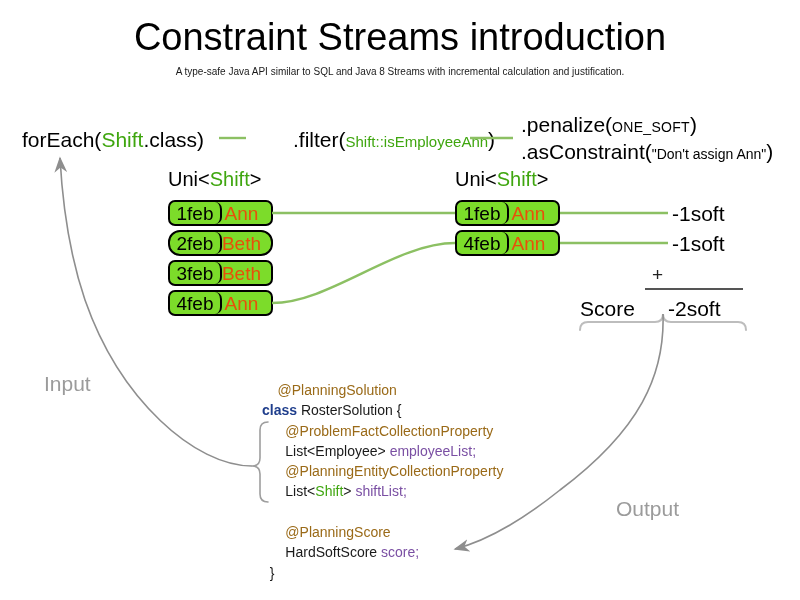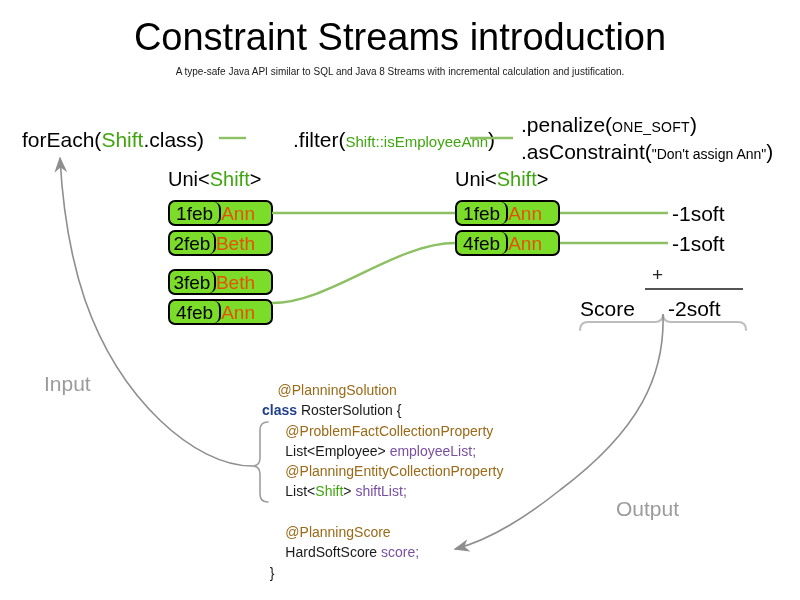--- a/index.html
+++ b/index.html
@@ -79,21 +79,21 @@
   }
   .factbox .date {
     color: #000000;
     border-right: 2px solid #000000;
     border-radius: 0 7px 7px 0;
     width: 52px;
   }
   .factbox .name {
     color: #E8500A;
     flex: 1;
-    padding-right: 16px;
+    padding-right: 10px;
     text-align: center;
   }
 
   
   .scoretxt {
     font-size: 21px;
     color: #000;
     white-space: nowrap;
   }
   .plus {
@@ -160,21 +160,21 @@
 
   <div class="abs unilabel" style="left:168px; top:168px;">
     <span>Uni&lt;</span><span class="g">Shift</span><span>&gt;</span>
   </div>
 
   <div class="abs" style="left:168px; top:200px; width:105px;">
     <div class="factbox" style="margin-bottom:4px;">
       <span class="cell date">1feb</span>
       <span class="cell name">Ann</span>
     </div>
-    <div class="factbox" style="margin-bottom:13px;">
+    <div class="factbox" style="margin-bottom:4px;border-radius:12px;">
       <span class="cell date">2feb</span>
       <span class="cell name">Beth</span>
     </div>
     <div class="factbox" style="margin-bottom:4px;">
       <span class="cell date">3feb</span>
       <span class="cell name">Beth</span>
     </div>
     <div class="factbox">
       <span class="cell date">4feb</span>
       <span class="cell name">Ann</span>

